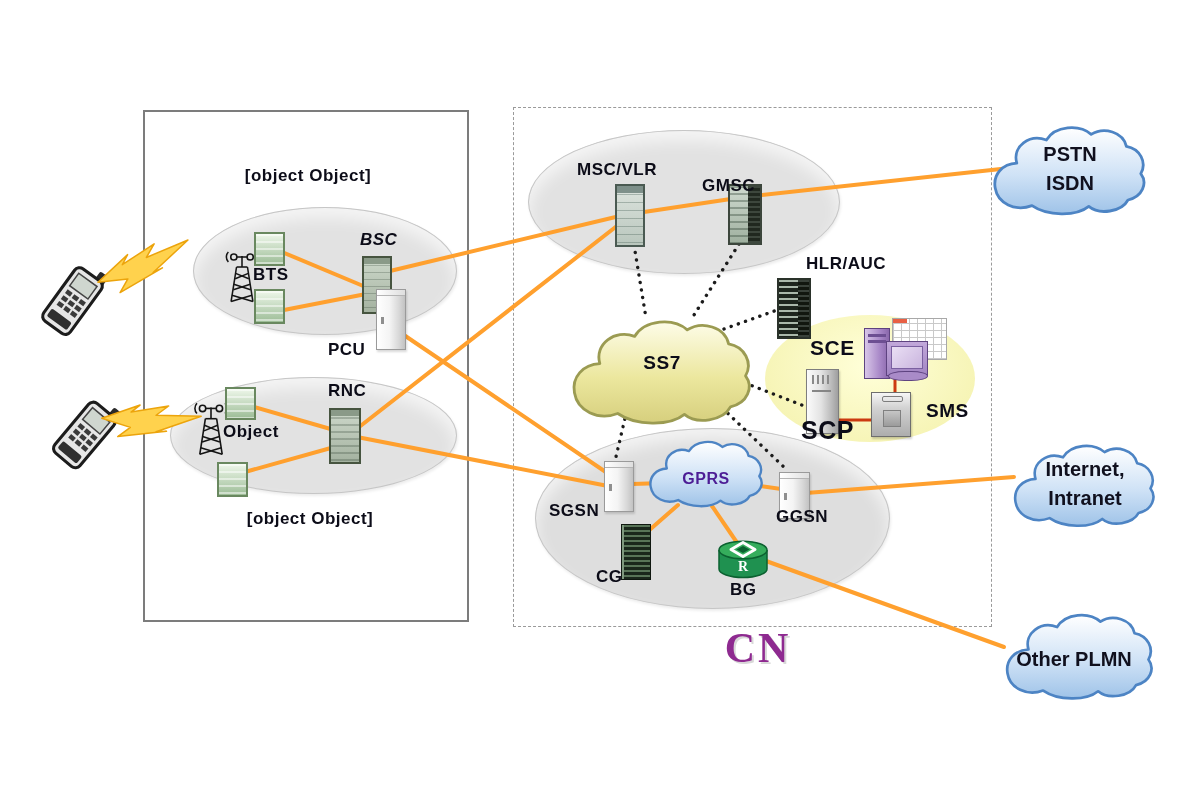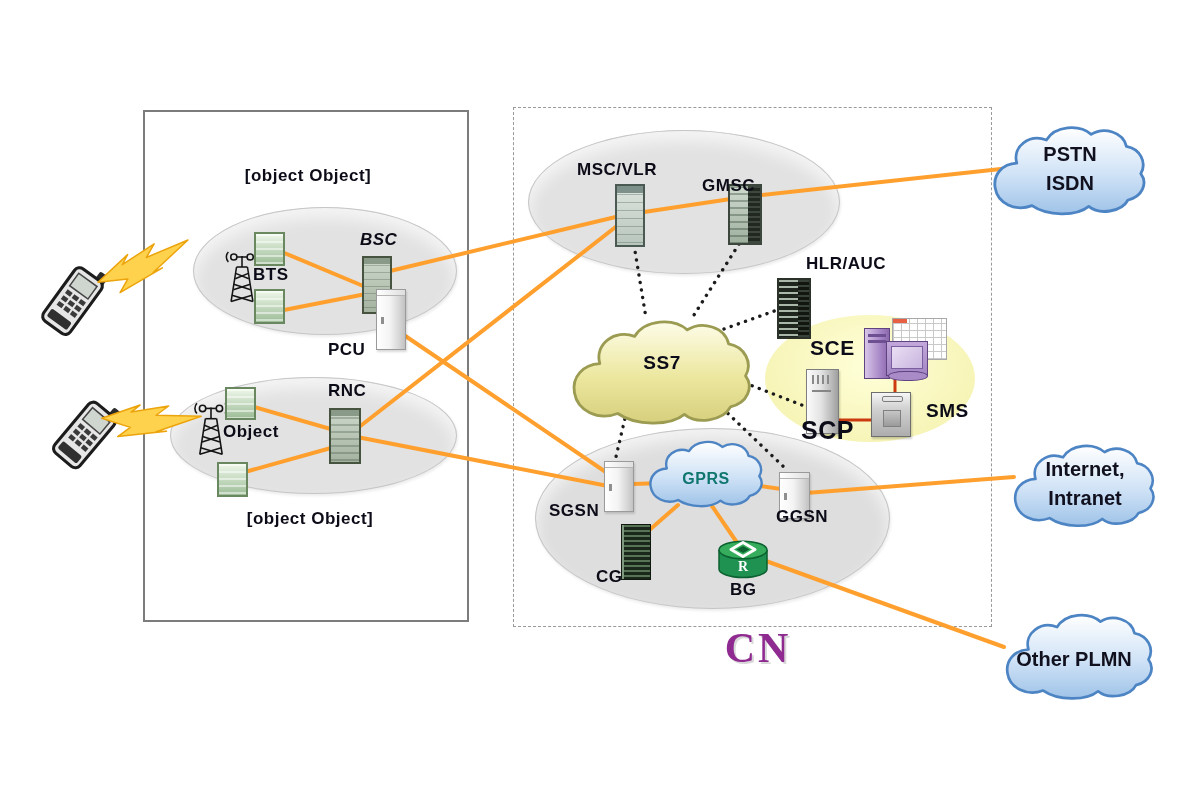--- a/index.html
+++ b/index.html
@@ -293,21 +293,21 @@
   <span class="abs lbl center" style="left:310px;top:509px;">[object Object]</span>
   <span class="abs lbl" style="left:577px;top:160px;">MSC/VLR</span>
   <span class="abs lbl" style="left:702px;top:160px;margin-top:16px;">GMSC</span>
   <span class="abs lbl" style="left:806px;top:254px;">HLR/AUC</span>
   <span class="abs lbl center" style="left:662px;top:352px;font-size:19px;">SS7</span>
   <span class="abs lbl" style="left:810px;top:336px;font-size:21px;">SCE</span>
   <span class="abs lbl" style="left:801px;top:416px;font-size:25px;">SCP</span>
   <span class="abs lbl" style="left:910px;top:400px;font-size:19px;margin-left:16px;">SMS</span>
   <span class="abs lbl" style="left:549px;top:501px;">SGSN</span>
   <span class="abs lbl" style="left:776px;top:507px;">GGSN</span>
-  <span class="abs lbl center" style="left:706px;top:470px;font-size:16px;color:#0f766e;">GPRS</span>
+  <span class="abs lbl center" style="left:706px;top:470px;font-size:16px;color:#4c1d95;">GPRS</span>
   <span class="abs lbl" style="left:596px;top:567px;">CG</span>
   <span class="abs lbl" style="left:730px;top:580px;">BG</span>
 
   <div class="abs cloud-text" style="left:1070px;top:140px;">
     <div>PSTN</div>
     <div>ISDN</div>
   </div>
   <div class="abs cloud-text" style="left:1085px;top:455px;">
     <div>Internet,</div>
     <div>Intranet</div>

